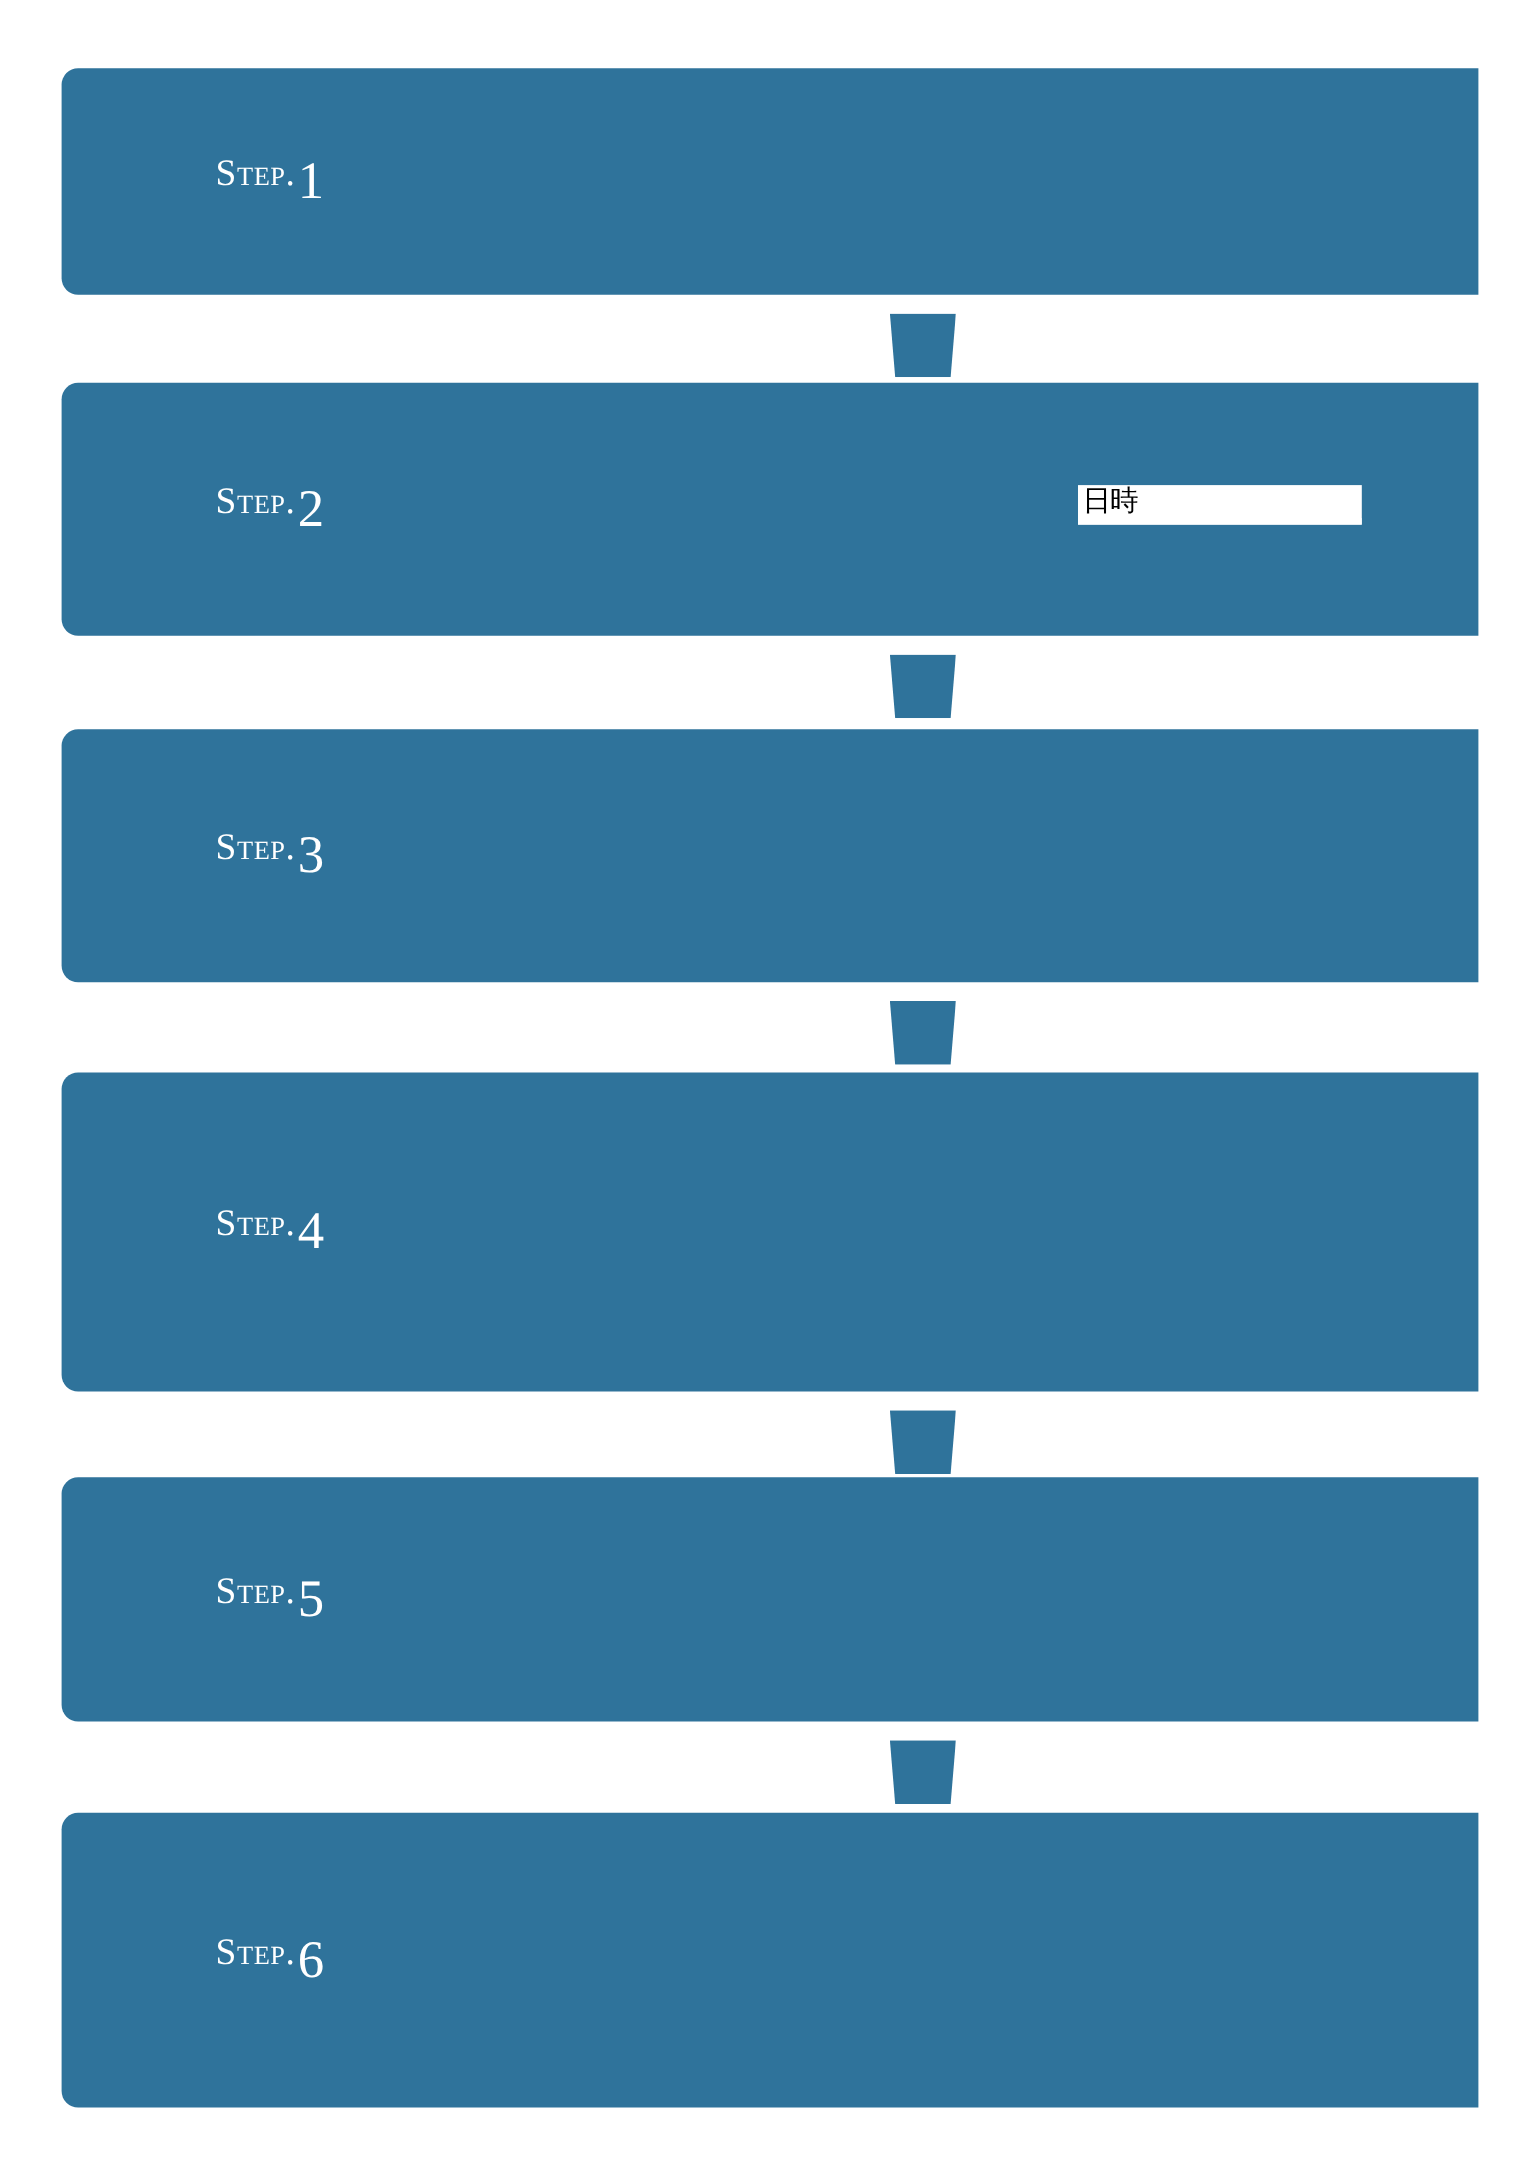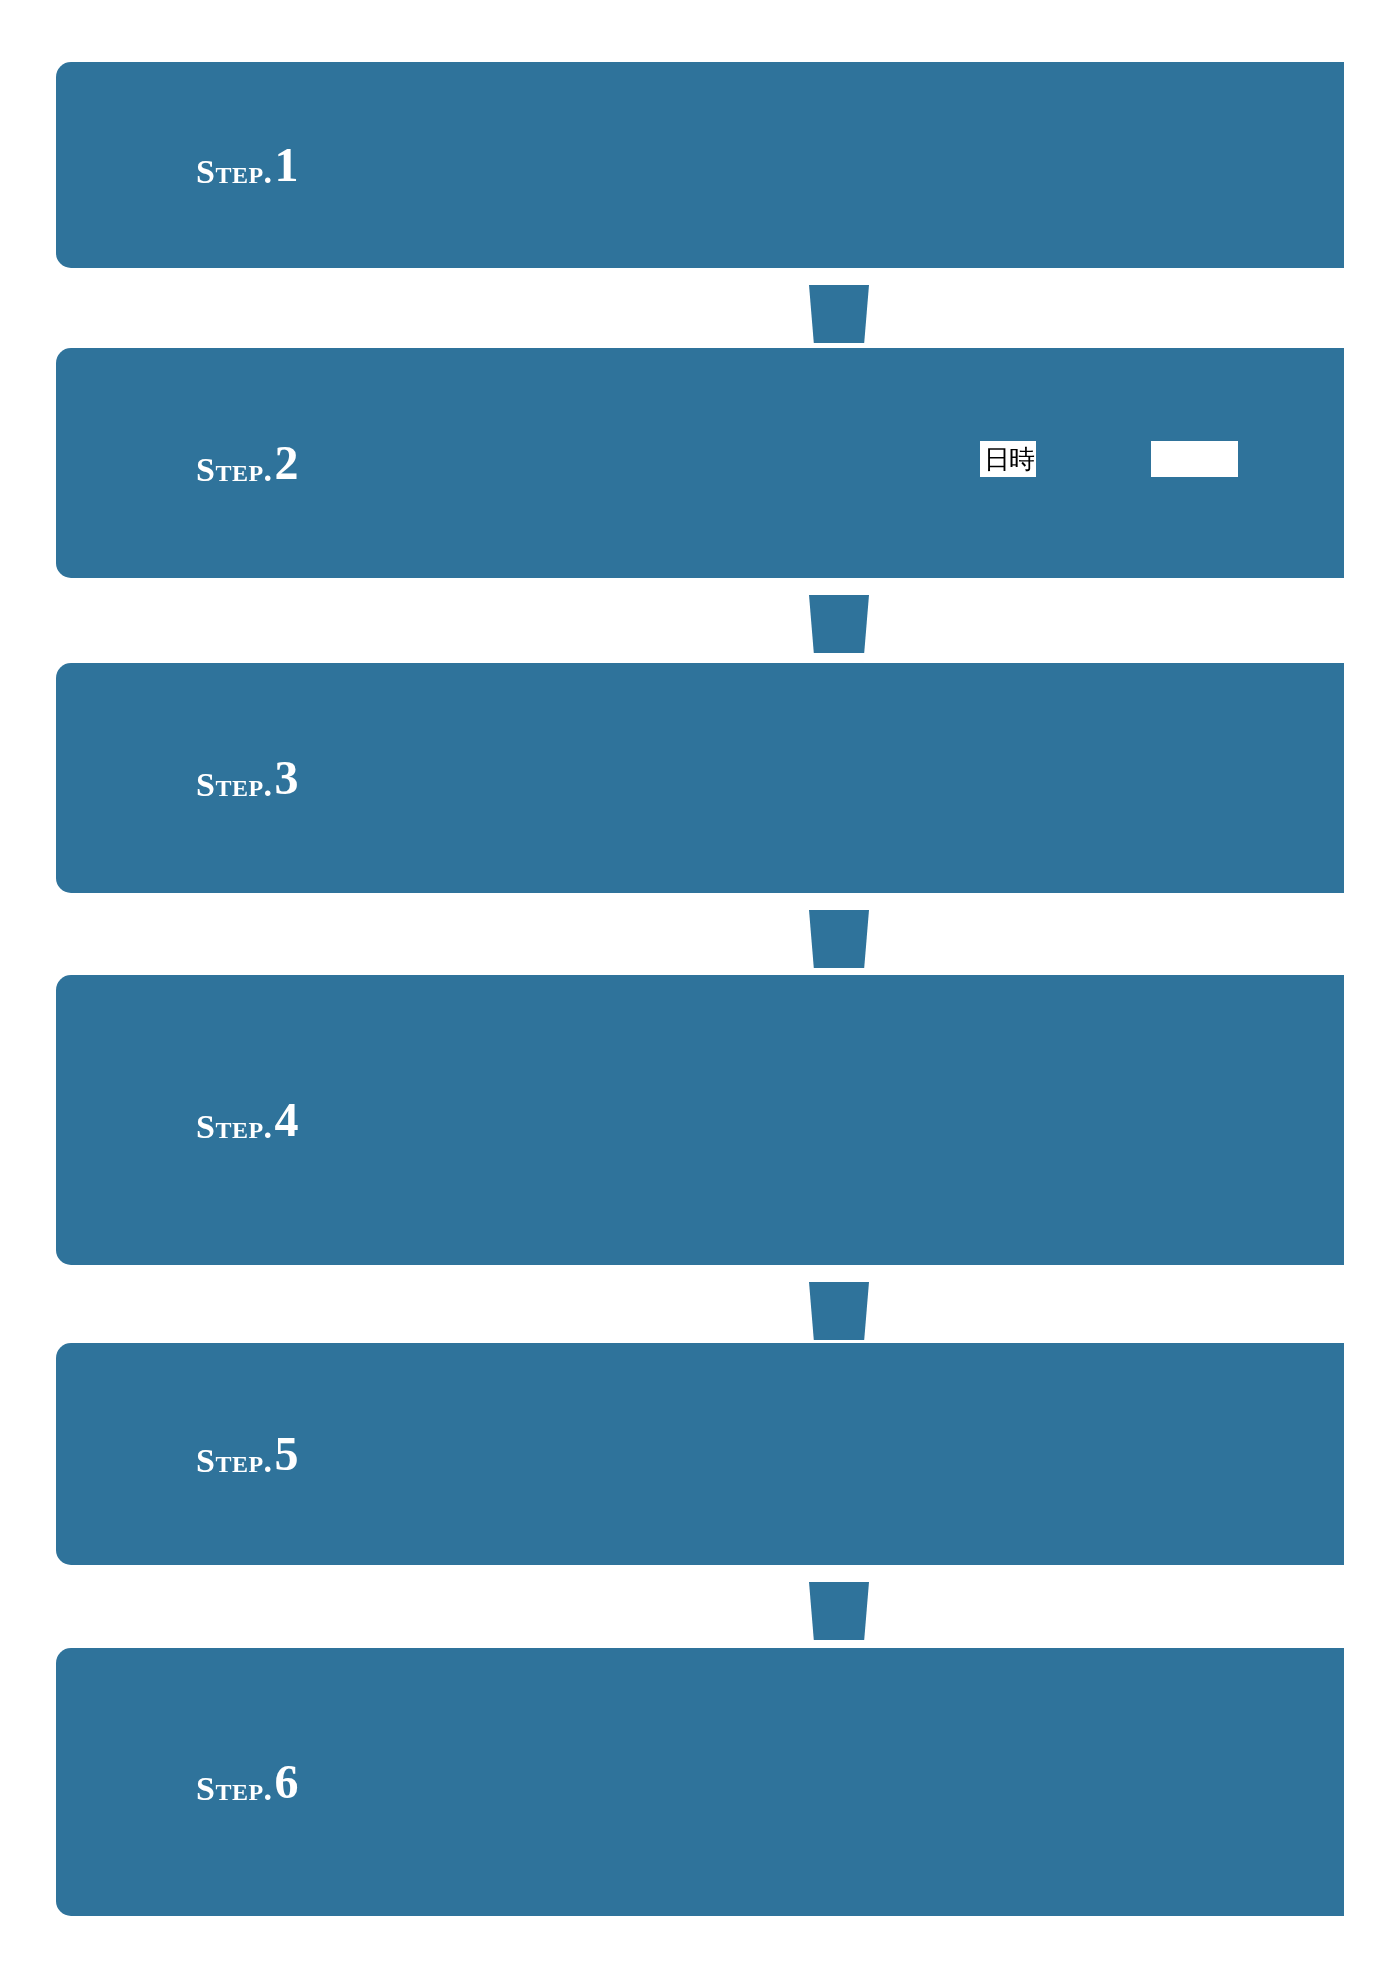--- a/index.html
+++ b/index.html
@@ -25,26 +25,25 @@
     background: #2f739b;
     border-top-left-radius: 15px;
     border-bottom-left-radius: 15px;
     border-top-right-radius: 0;
     border-bottom-right-radius: 0;
   }
   .step-label {
     position: absolute;
     left: 140px;
     display: flex;
-    align-items: flex-end;
+    align-items: flex-start;
     color: #ffffff;
     white-space: nowrap;
     line-height: 1;
     transform: translateY(-50%);
-    font-weight: bold;
   }
   .step-word {
     font-family: "Liberation Serif", "DejaVu Serif", serif;
     font-size: 34px;
     font-variant: small-caps;
     letter-spacing: 0.5px;
   }
   .step-num {
     font-family: "Liberation Serif", "DejaVu Serif", serif;
     font-size: 48px;
@@ -61,20 +60,21 @@
     clip-path: polygon(0% 0%, 100% 0%, 92% 100%, 8% 100%);
   }
 
   
   .field-box {
     position: absolute;
     background: #ffffff;
     display: flex;
     align-items: stretch;
     overflow: hidden;
+    flex-direction: column;
   }
   .field-label {
     font-family: "DejaVu Sans", "Liberation Sans", sans-serif;
     font-size: 26px;
     color: #000000;
     line-height: 1;
     padding: 2px 2px 2px 4px;
     display: flex;
     align-items: center;
     letter-spacing: -1px;

